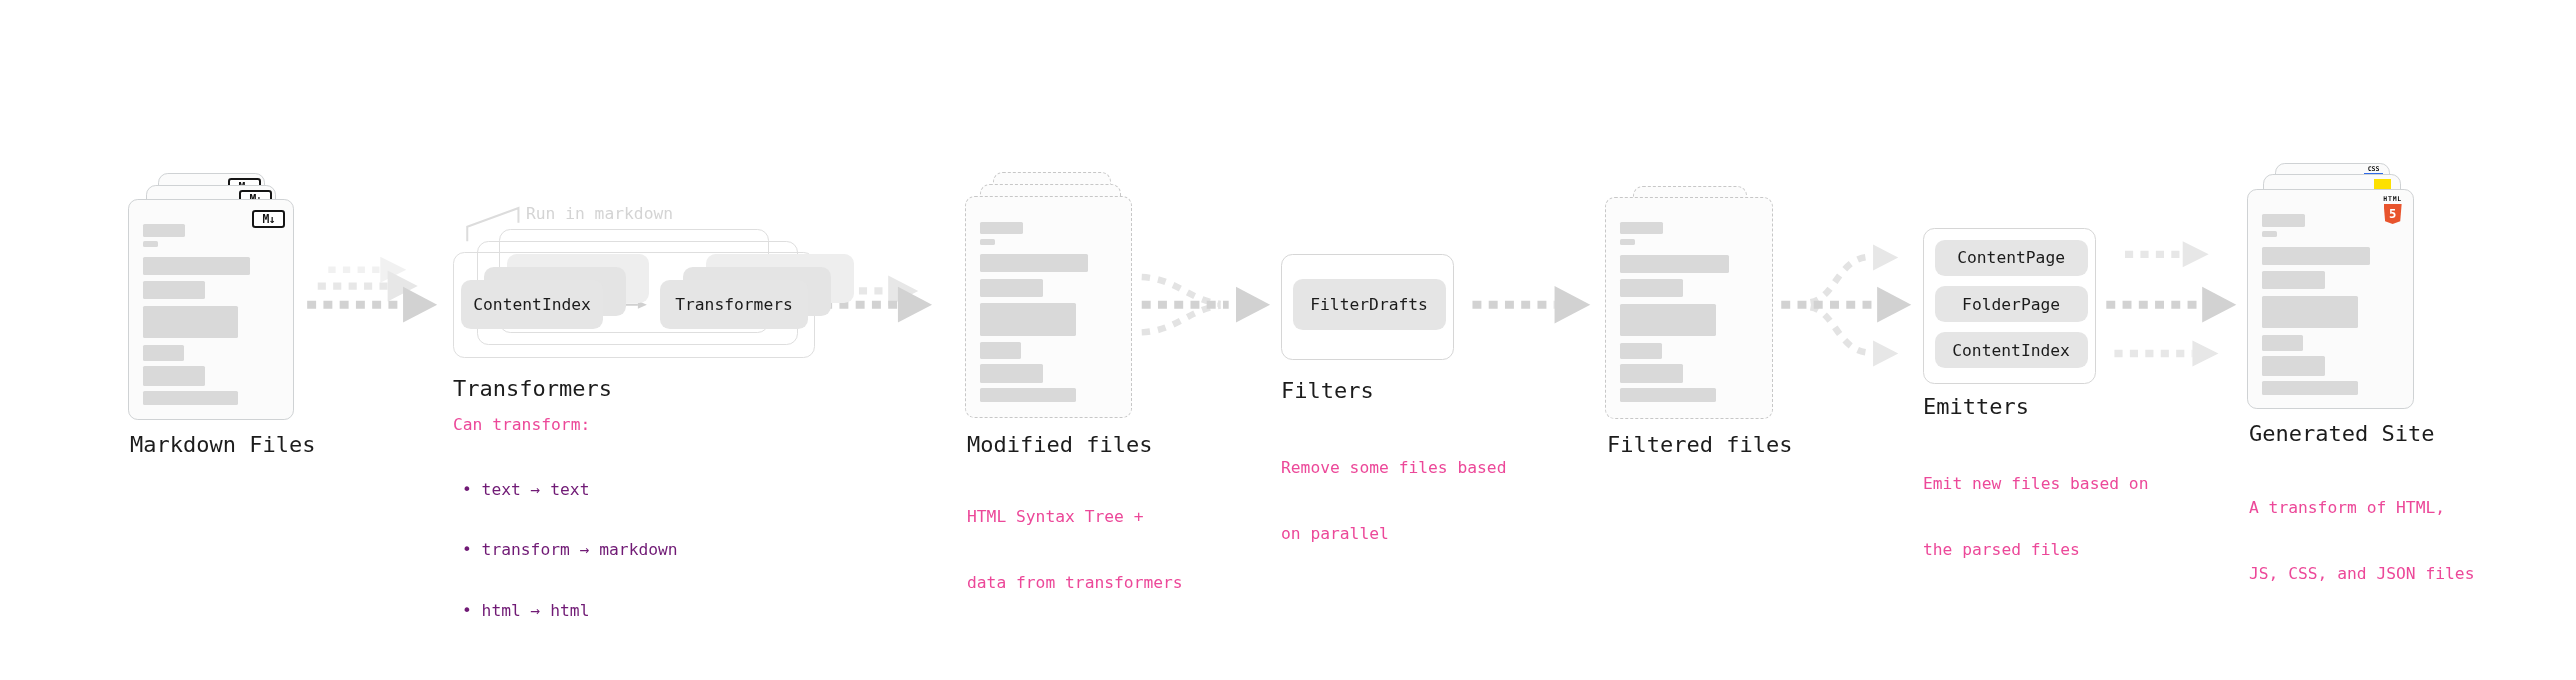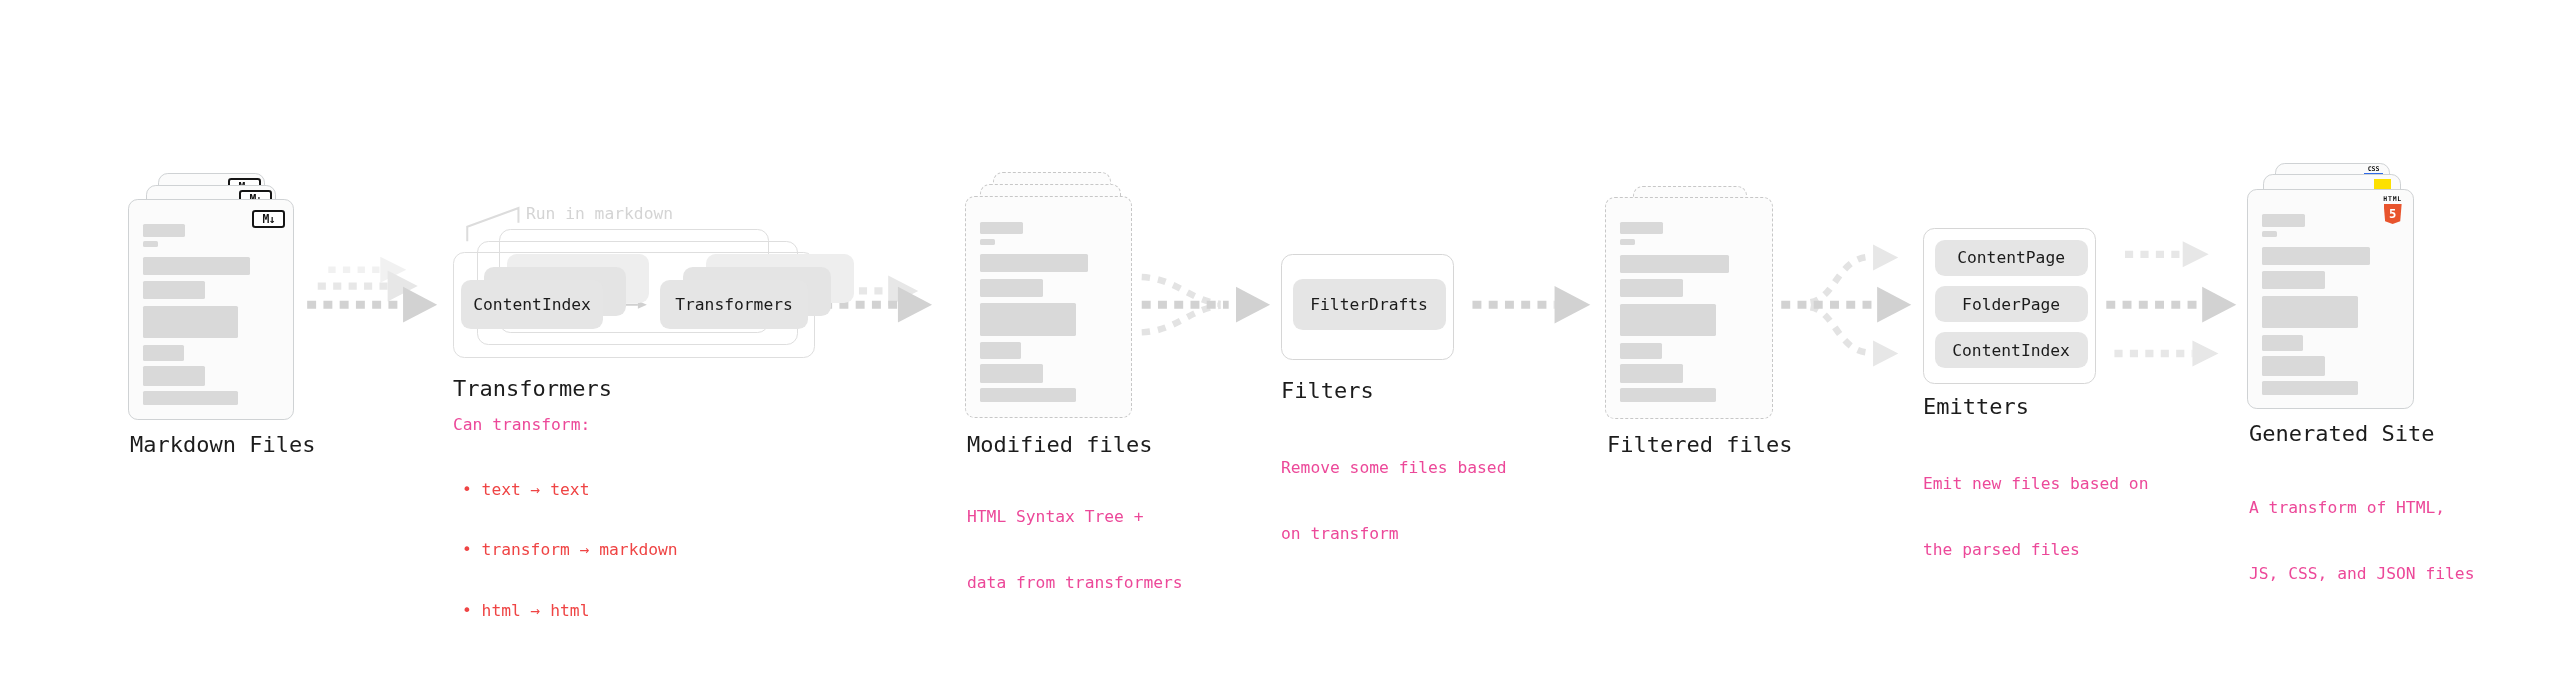--- a/index.html
+++ b/index.html
@@ -45,21 +45,21 @@
   .t-box { position:absolute; border:1.6px solid #dedede; border-radius:11.4px; }
   .o-box { position:absolute; border:1.6px solid #d6d6d6; border-radius:11.4px; background:#ffffff; }
   .pill { position:absolute; border-radius:9.8px; background:#e5e5e5; color:#1b1b1b;
     font-size:16.3px; display:flex; align-items:center; justify-content:center; white-space:pre; }
   .pill.ghost1 { background:#e4e4e4; }
   .pill.ghost2 { background:#eeeeee; }
 
   
   .label { position:absolute; font-size:22px; color:#1c1c1c; white-space:pre; }
   .body-text { position:absolute; font-size:16.3px; line-height:22px; color:#ec4899; white-space:pre; }
-  .bullets { position:absolute; font-size:16.3px; line-height:20.3px; color:#ef4444; white-space:pre; }
+  .bullets { position:absolute; font-size:16.3px; line-height:20.3px; color:#701a75; white-space:pre; }
   .note { position:absolute; font-size:16.3px; color:#d4d4d4; white-space:pre; }
 
   
   svg.arrows { position:absolute; left:0; top:0; pointer-events:none; }
   .ln { fill:none; }
   .f1 { stroke:#d2d2d2; stroke-width:10; stroke-dasharray:11 9; }
   .f2 { stroke:#e7e7e7; stroke-width:9;  stroke-dasharray:10 9; }
   .f3 { stroke:#f1f1f1; stroke-width:8;  stroke-dasharray:9 9; }
   .fc { stroke:#e3e3e3; stroke-width:8;  stroke-dasharray:10 10; fill:none; }
   .af1 { fill:#d2d2d2; } .af2 { fill:#e7e7e7; } .af3 { fill:#f1f1f1; }
@@ -197,21 +197,21 @@
     <div>HTML Syntax Tree +</div>
     <div>data from transformers</div>
   </div>
 
   <div class="o-box" style="left:1281px; top:254px; width:173px; height:106px;">
     <div class="pill" style="left:10.6px; top:24.4px; width:153px; height:51px;">FilterDrafts</div>
   </div>
   <div class="label" style="left:1281px; top:378px;">Filters</div>
   <div class="body-text" style="left:1281px; top:413px;">
     <div>Remove some files based</div>
-    <div>on transform</div>
+    <div>on parallel</div>
   </div>
 
   <div class="stack" style="left:1605px; top:186px; width:168px; height:232px;">
     <div class="card dashed" style="left:28.4px; top:0; width:114px; height:36px;"></div>
     <div class="card dashed" style="left:0; top:10.6px; width:168px; height:222px;">
       <div class="bars">
         <div class="bar b1"></div>
           <div class="bar b2"></div>
           <div class="bar b3"></div>
           <div class="bar b4"></div>

